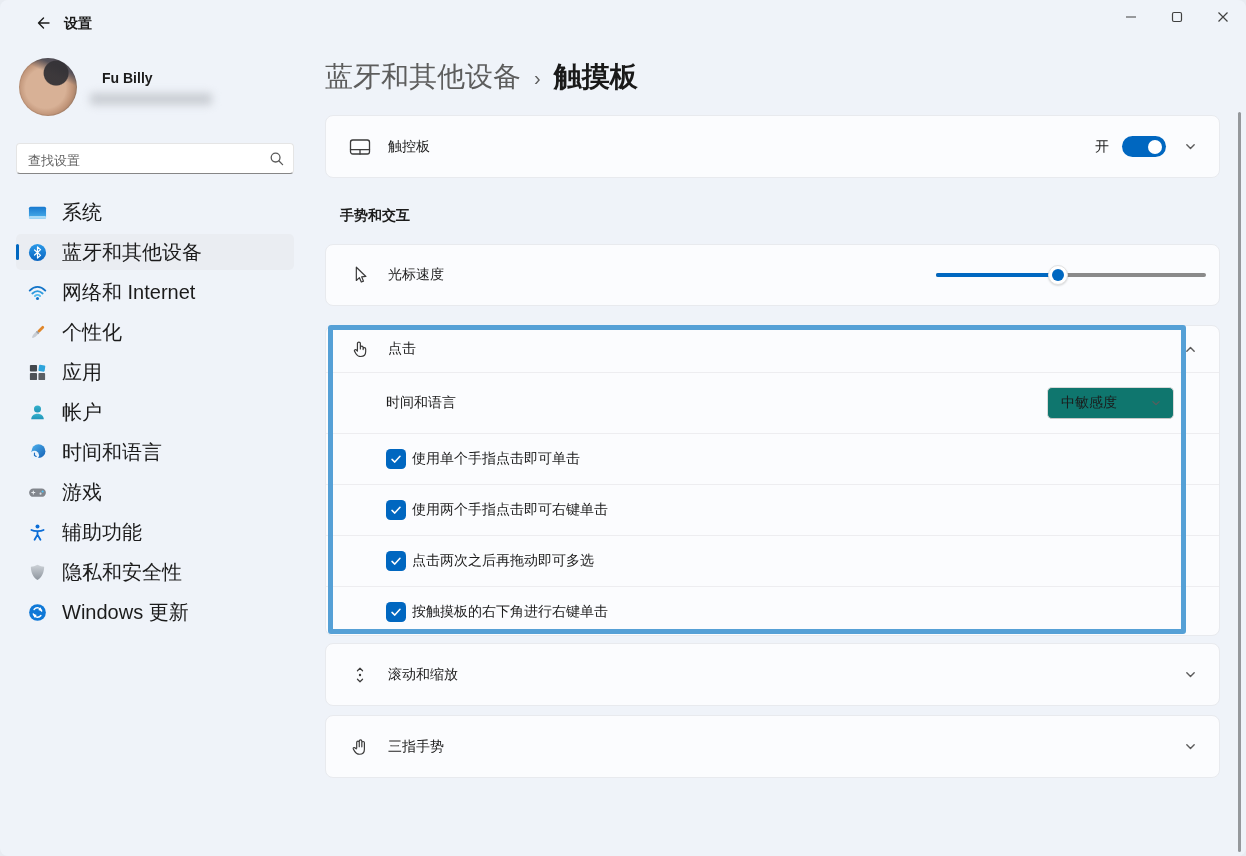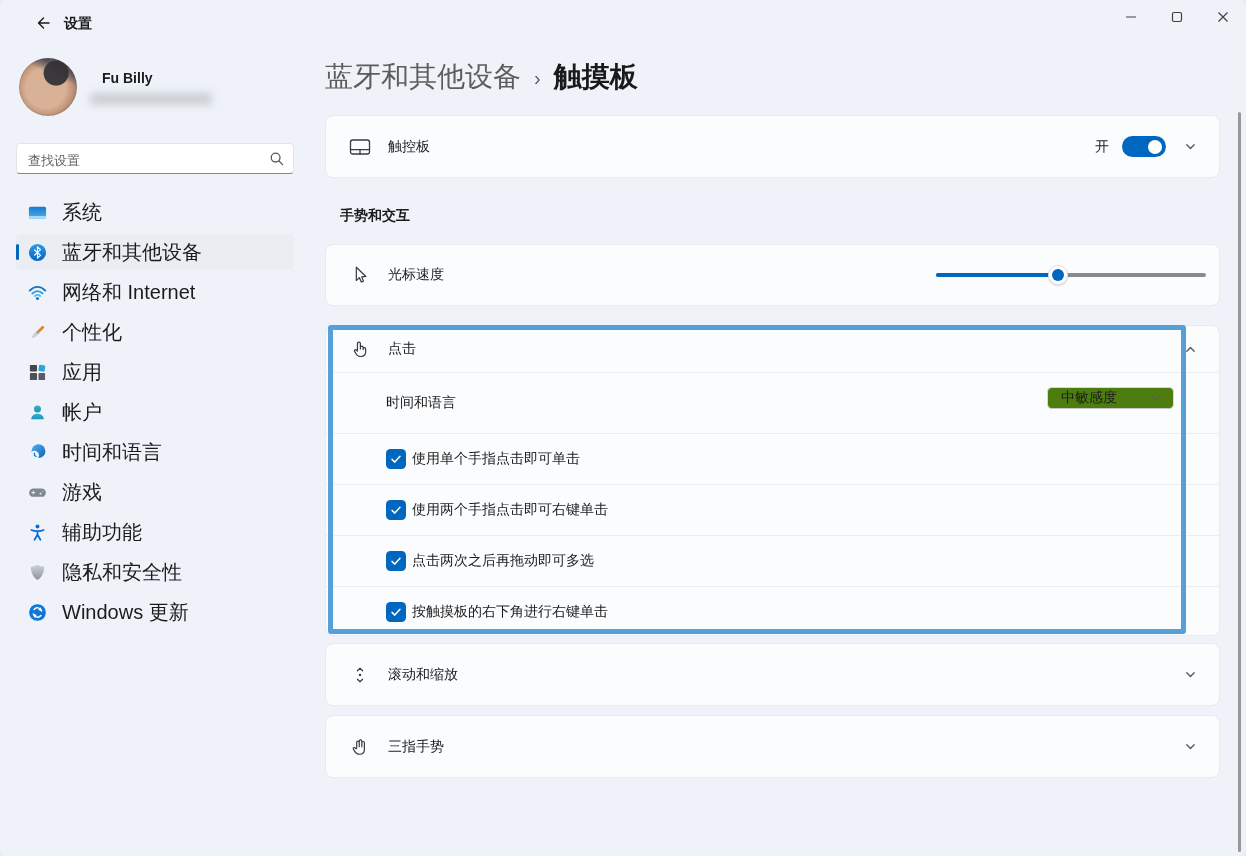--- a/index.html
+++ b/index.html
@@ -63,21 +63,21 @@
   #card-cursor { top:244px; height:62px; }
   .slider { position:absolute; left:610px; top:28px; width:270px; height:4px; border-radius:2px; background:#8a8a8a; cursor:pointer; }
   .slider-fill { position:absolute; left:0; top:0; height:4px; border-radius:2px; background:#0067c0; }
   .slider-thumb { position:absolute; top:-8px; width:20px; height:20px; margin-left:-10px; border-radius:50%; background:#ffffff; border:1px solid #e2e2e2; box-shadow:0 1px 2px rgba(0,0,0,.15); cursor:pointer; }
   .slider-thumb::after { content:""; position:absolute; left:3px; top:3px; width:12px; height:12px; border-radius:50%; background:#0067c0; }
 
   #card-taps { top:325px; height:311px; }
   .taps-header { height:46px; }
   .divider { height:1px; background:#ededf0; }
   .sens-row { position:relative; height:60px; display:flex; align-items:center; padding-left:60px; font-size:14px; }
-  .dropdown { position:absolute; right:45px; top:14px; width:127px; height:22px; background:#4d7c0f; border:1px solid #d9d9d9; border-bottom-color:#c6c6c6; border-radius:5px; display:flex; align-items:center; padding:0 10px 0 13px; cursor:pointer; }
+  .dropdown { position:absolute; right:45px; top:14px; width:127px; height:32px; background:#0f766e; border:1px solid #d9d9d9; border-bottom-color:#c6c6c6; border-radius:5px; display:flex; align-items:center; padding:0 10px 0 13px; cursor:pointer; }
   .dropdown-value { font-size:14px; }
   .dropdown .chev { margin-left:auto; }
   .opt-row { display:flex; align-items:center; height:50px; padding-left:60px; }
   .opt-check { width:20px; height:20px; border-radius:4.5px; background:#0067c0; display:flex; align-items:center; justify-content:center; flex:0 0 auto; cursor:pointer; }
   .opt-label { margin-left:6px; font-size:14px; }
 
   .highlight-box { position:absolute; left:3px; top:325px; width:858px; height:309px; border:5px solid #55a0d6; border-radius:3px; pointer-events:none; z-index:5; }
 
   #card-scroll { top:643px; height:63px; }
   #card-three { top:715px; height:63px; }

